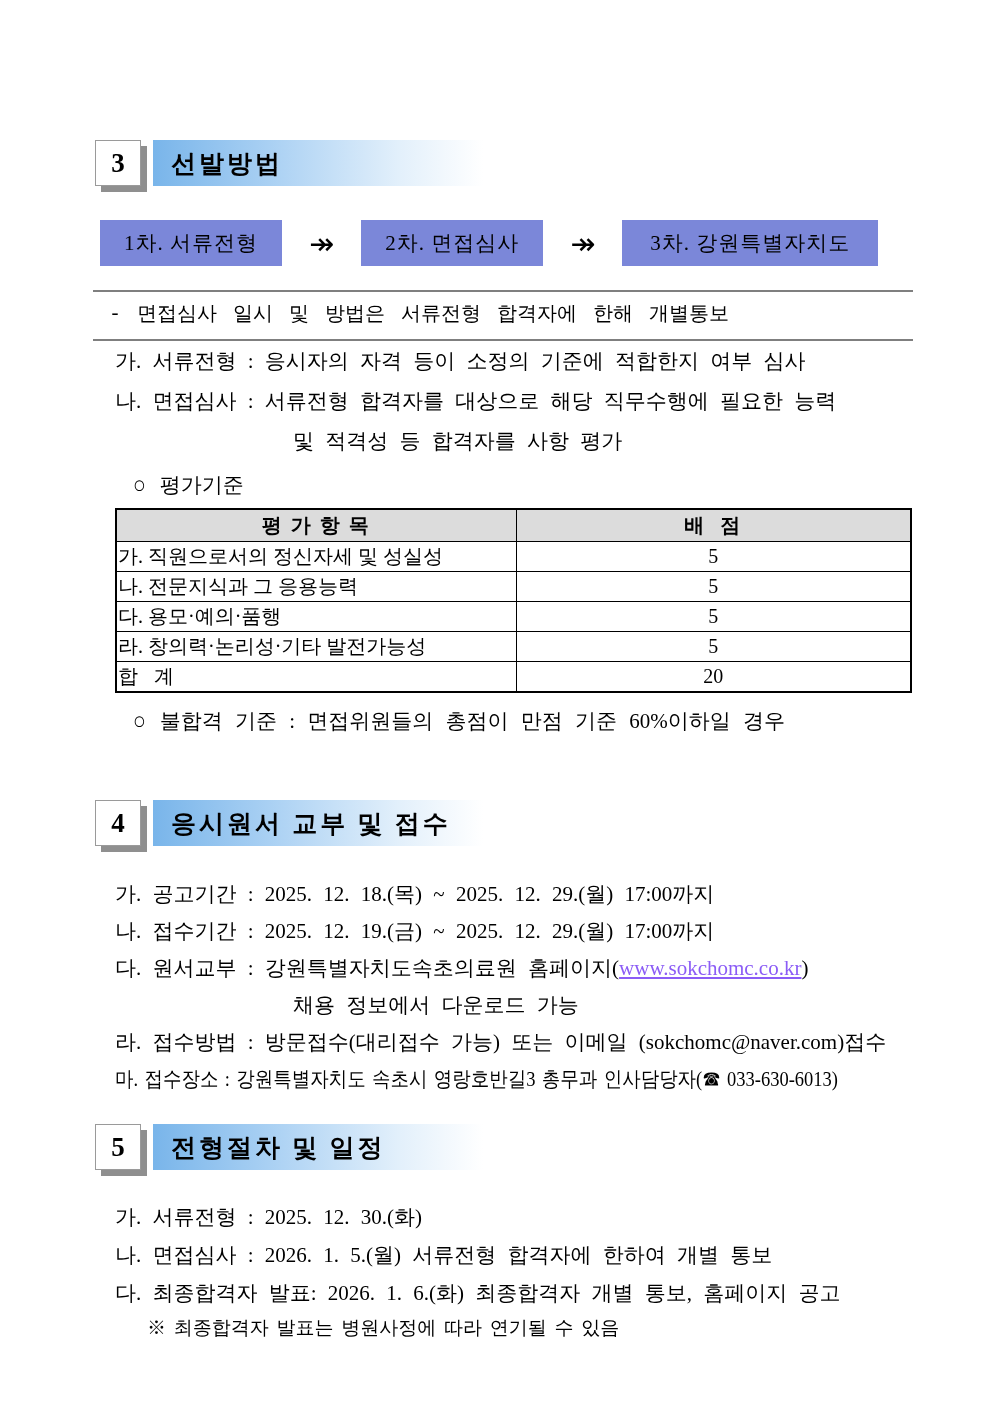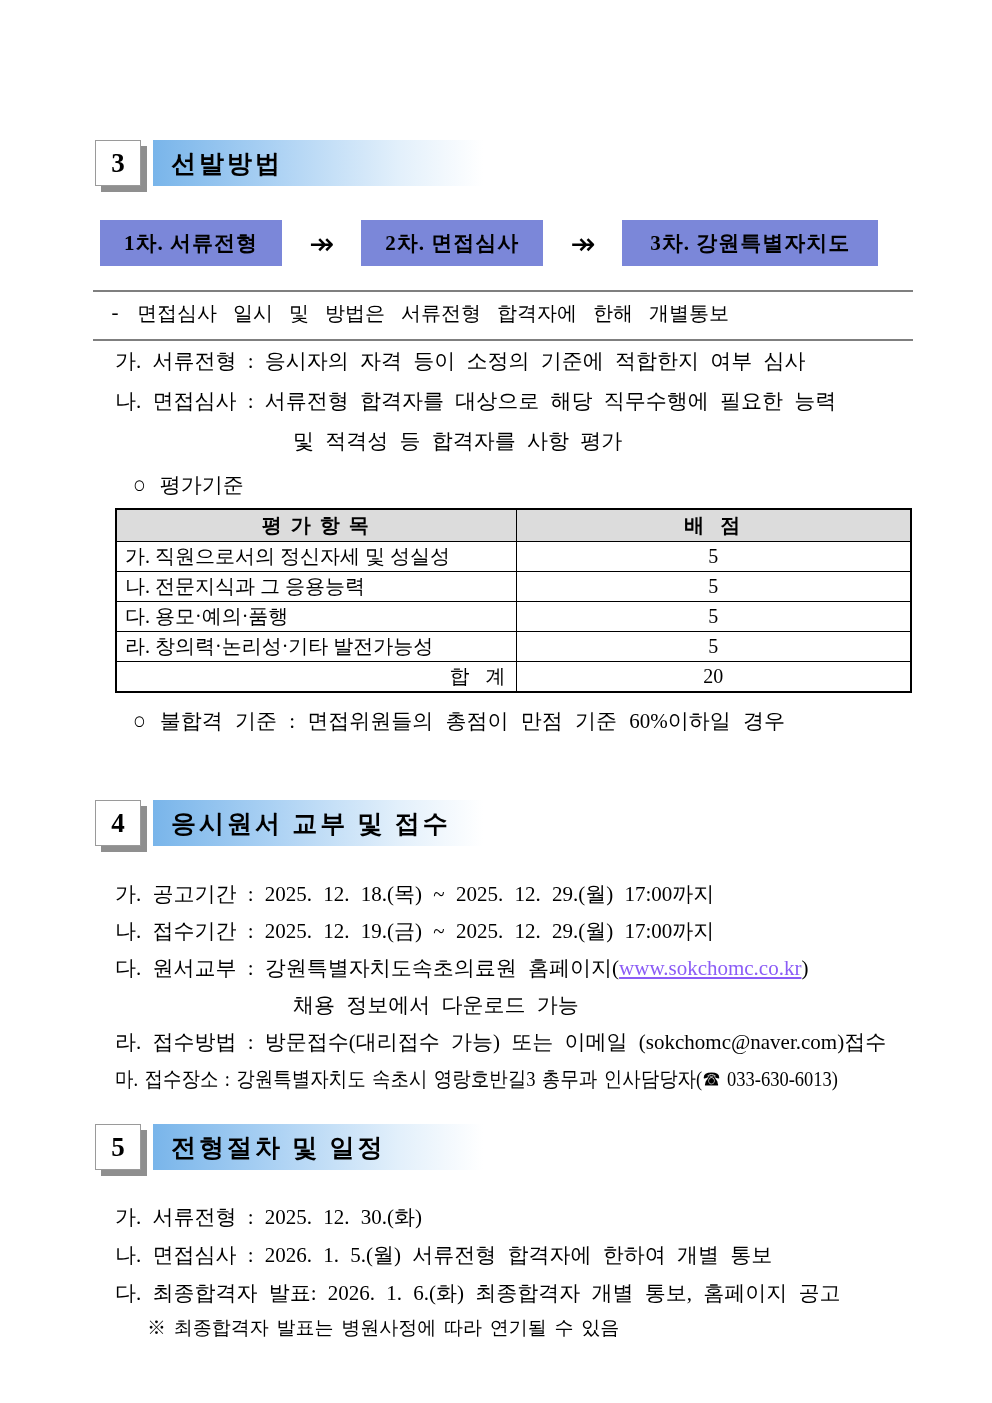--- a/index.html
+++ b/index.html
@@ -22,21 +22,21 @@
     margin-left:12px;width:330px;height:46px;
     background:linear-gradient(90deg,#79b5ea 0%,#a9d0f3 35%,#e3f0fb 75%,#ffffff 100%);
     display:flex;align-items:center;padding-left:18px;box-sizing:border-box;
     font-size:25px;font-weight:bold;letter-spacing:3px;white-space:nowrap;
   }
 
   
   .steps{display:flex;align-items:center;margin:28px 0 0 100px;}
   .step{
     background:#7b87d9;height:46px;display:flex;align-items:center;justify-content:center;
-    font-size:21px;font-weight:bold;letter-spacing:1px;white-space:nowrap;
+    font-size:21px;font-weight:normal;letter-spacing:1px;white-space:nowrap;
   }
   .step.w1{width:182px;}
   .step.w2{width:182px;}
   .step.w3{width:256px;}
   .arrow{font-size:30px;margin:0 27px;font-family:"DejaVu Sans",sans-serif;}
 
   
   .notes{
     margin:24px 0 0 93px;width:820px;box-sizing:border-box;
     border-top:2px solid #7f7f7f;border-bottom:2px solid #7f7f7f;
@@ -52,28 +52,28 @@
 
   .criteria{margin:10px 0 0 133px;font-size:21px;word-spacing:8px;line-height:28px;}
   .marker{display:inline-block;margin-right:14px;transform:scaleY(1.15);}
 
   
   table.eval{
     margin:9px 0 0 115px;width:795px;border-collapse:collapse;
     border:2px solid #000;table-layout:fixed;
   }
   table.eval th,table.eval td{
-    border:1px solid #000;font-size:20px;padding:1px 8px;height:26px;
+    border:1px solid #000;font-size:20px;padding:1px 1px;height:26px;
     white-space:pre;overflow:hidden;
   }
   table.eval th{background:#dcdcdc;text-align:center;font-weight:bold;letter-spacing:2px;height:29px;}
   table.eval col.c1{width:400px;}
   table.eval col.c2{width:395px;}
   table.eval td.val{text-align:center;}
-  table.eval td.center{text-align:right;letter-spacing:2px;}
+  table.eval td.center{text-align:left;letter-spacing:2px;}
 
   .fail{margin:13px 0 12px 133px;font-size:21px;word-spacing:7px;line-height:30px;white-space:nowrap;}
 
   .s4{margin-top:64px;}
   .s4-items{margin:24px 0 0 115px;}
   .s4-items .line{line-height:37px;}
   .condensed{display:inline-block;transform:scaleX(0.88);transform-origin:left center;word-spacing:2px;}
   a.doclink{color:#8b5cf6;text-decoration:underline;cursor:pointer;}
 
   .s5{margin-top:26px;}

